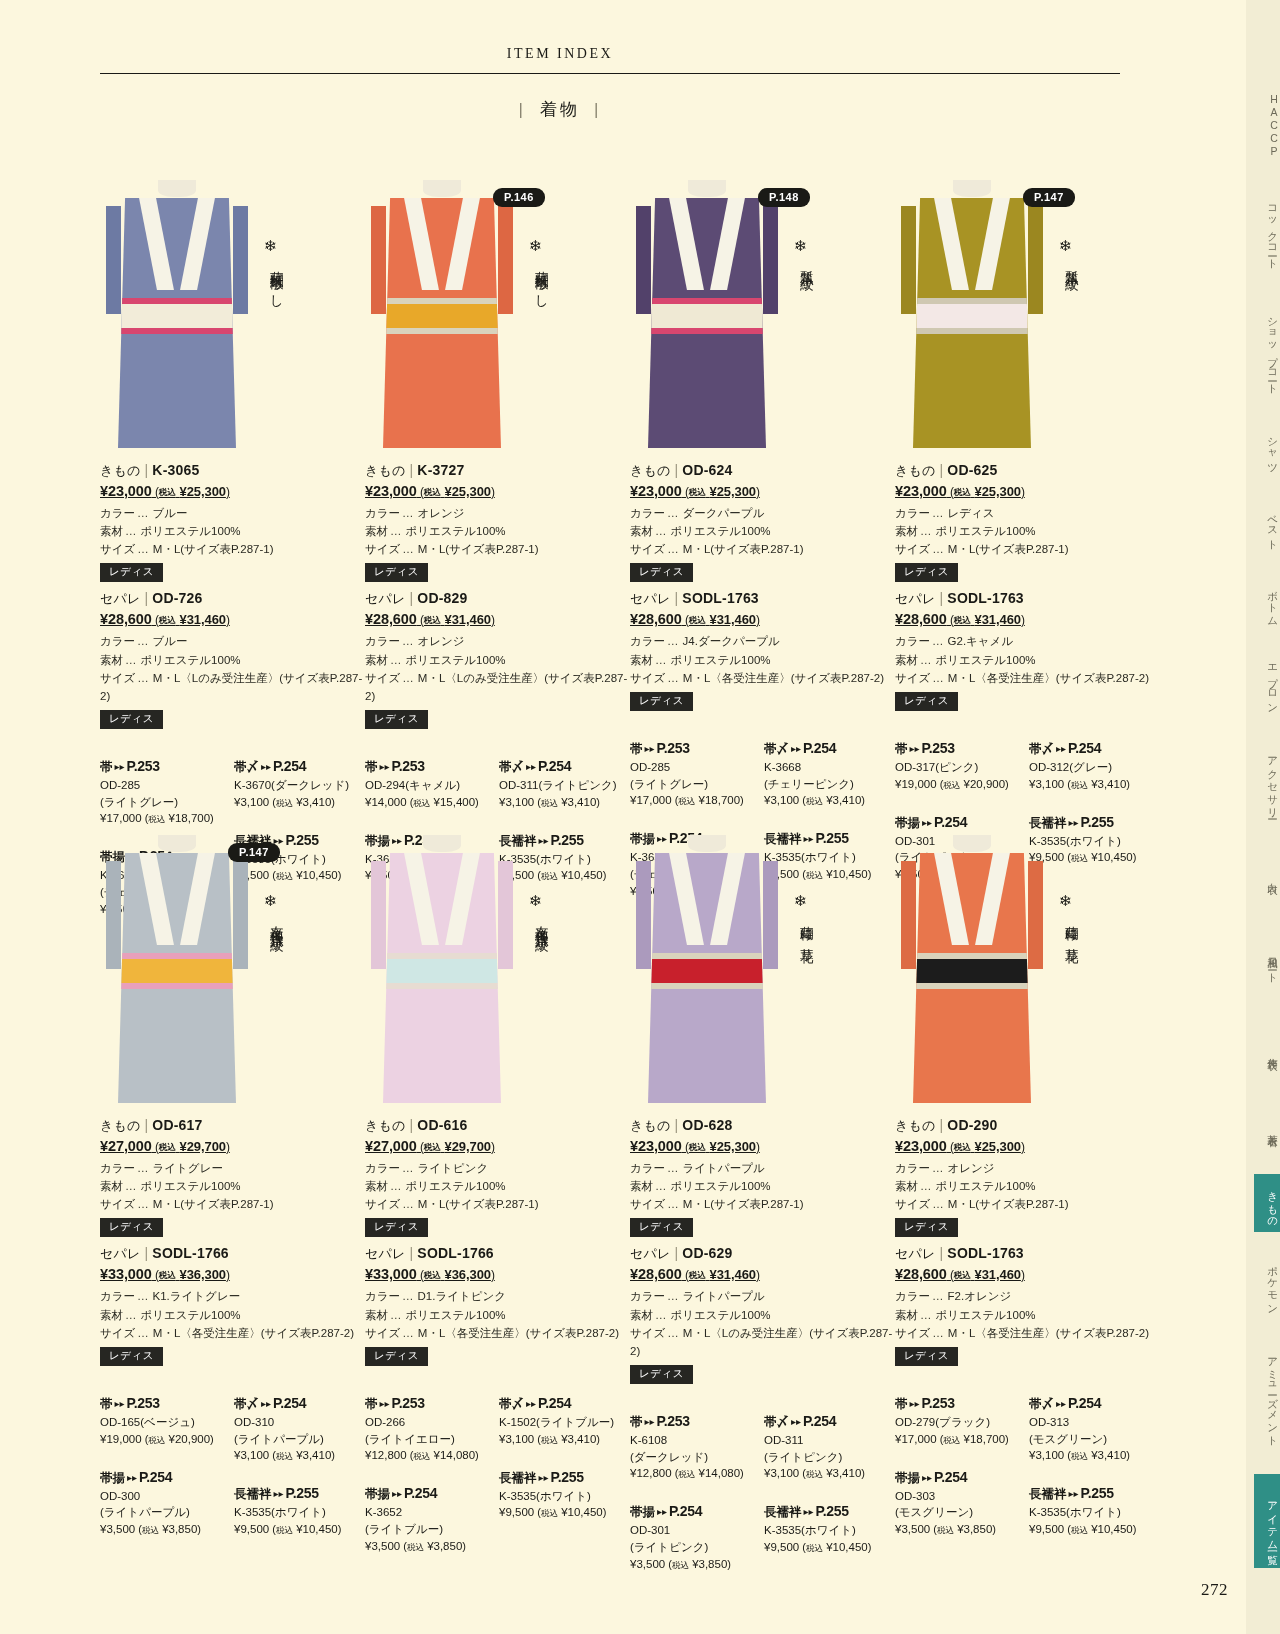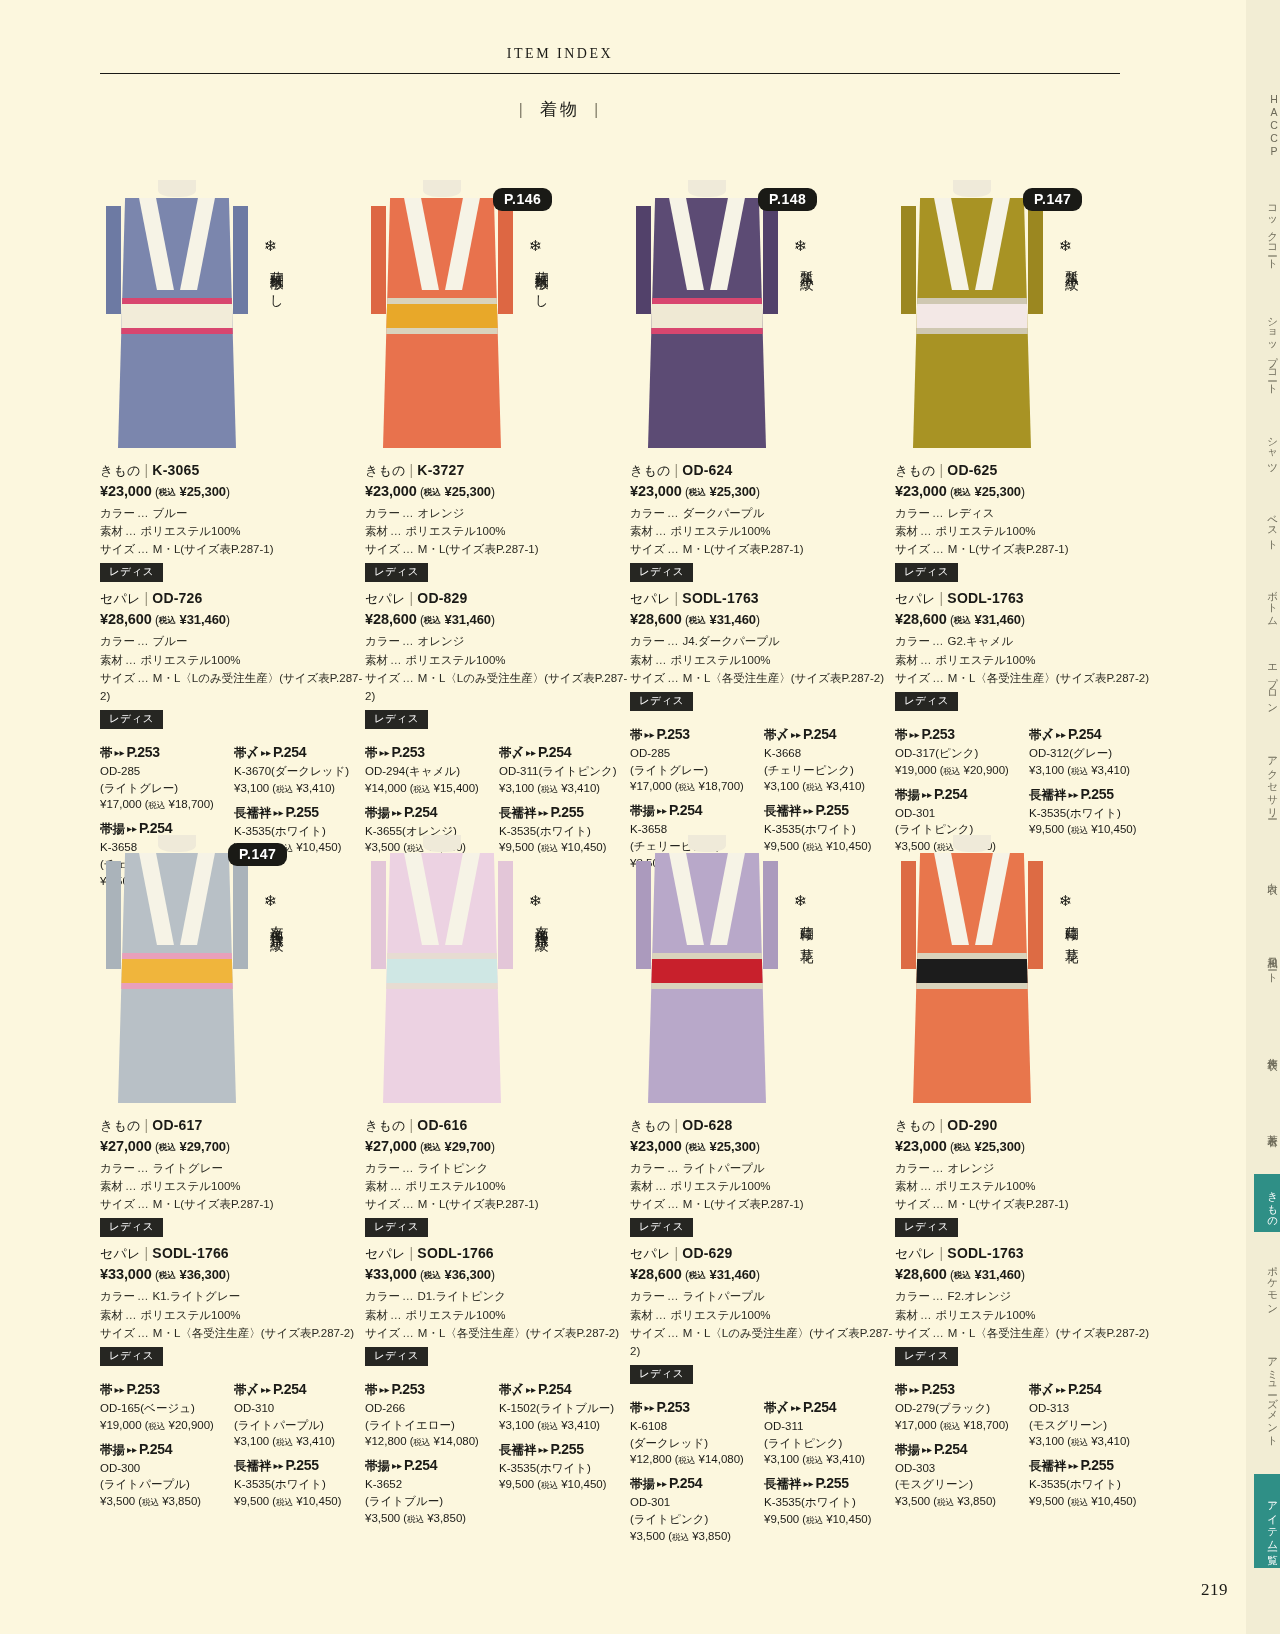--- a/index.html
+++ b/index.html
@@ -76,60 +76,60 @@
   .k-obiC { position:absolute; left:0; top:30px; width:118px; height:6px; }
   .k-sleeveL, .k-sleeveR {
     position:absolute; top:26px; width:15px; height:108px;
   }
   .k-sleeveL { left:-12px; }
   .k-sleeveR { right:-12px; }
 
   .fig-meta { position:absolute; left:150px; top:30px; width:112px; }
   .page-badge {
     display:inline-block; background:#1a1a16; color:#fff;
-    font-size:14px; font-weight:bold; letter-spacing:.5px;
+    font-size:11px; font-weight:bold; letter-spacing:.5px;
     padding:3px 11px 4px; border-radius:9px;
     position:absolute; top:-22px; left:-22px; white-space:nowrap;
   }
   .flower-icon {
     position:absolute; left:14px; top:28px;
     width:18px; height:18px; color:#1a1a16; font-size:15px; line-height:1;
   }
   .fig-name {
     position:absolute; left:16px; top:50px;
     writing-mode:vertical-rl; text-orientation:upright;
     font-size:13.5px; letter-spacing:2px; line-height:1.5;
     color:#1a1a16; height:200px;
   }
 
   
   .prod { margin-top:2px; }
   .prod-title { font-size:14px; font-weight:bold; letter-spacing:.2px; margin-bottom:3px; }
   .prod-title .jp { font-weight:normal; font-size:13px; }
   .prod-title .sep { color:#9a957e; font-weight:normal; padding:0 4px; }
-  .prod-price { font-size:14.5px; font-weight:bold; margin-bottom:5px; letter-spacing:-.1px; }
+  .prod-price { font-size:14.5px; font-weight:bold; margin-bottom:5px; letter-spacing:-.1px;text-decoration:underline; }
   .prod-price .paren { font-weight:normal; font-size:12px; color:#1a1a16; }
   .prod-price .tax { font-size:8.5px; vertical-align:1px; }
   .prod-price .incl { font-weight:bold; font-size:13px; }
   .spec { font-size:11.5px; line-height:1.58; color:#2a2a22; }
   .spec .lbl { display:inline-block; }
   .spec .dots { color:#3a3a30; padding:0 4px 0 2px; }
   .badge-ladies {
     display:inline-block; background:#262622; color:#fff;
     font-size:10.5px; padding:2px 9px 3px; margin:5px 0 6px;
     letter-spacing:.5px;
   }
 
   
   .acc-grid { position:relative; margin-top:2px; }
   .acc-col { position:absolute; top:0; width:128px; }
   .acc-col.left { left:0; }
   .acc-col.right { left:134px; }
   .acc-head {
-    font-size:13.5px; font-weight:bold; margin-top:7px; margin-bottom:1px;
+    font-size:13.5px; font-weight:bold; margin-top:21px; margin-bottom:1px;
     letter-spacing:0px; white-space:nowrap;
   }
   .acc-head .jp { font-size:12.5px; }
   .acc-head .arrow { font-size:10px; padding:0 2px; vertical-align:1px; }
   .acc-head .pg { font-size:14px; letter-spacing:-.3px; }
   .acc-line { font-size:11.5px; line-height:1.45; white-space:nowrap; }
   .acc-line .tax { font-size:8.5px; }
   .acc-line .paren { font-size:11px; }
 
   
@@ -734,13 +734,13 @@
     <div class="rail-tab" style="top: 847px; height: 58px;">白衣</div>
     <div class="rail-tab" style="top: 923px; height: 81px;">和風コート</div>
     <div class="rail-tab" style="top: 1022px; height: 58px;">作務衣</div>
     <div class="rail-tab" style="top: 1098px; height: 58px;">茶衣着</div>
     <div class="rail-tab active" style="top: 1174px; height: 58px;">きもの</div>
     <div class="rail-tab" style="top: 1250px; height: 68px;">ポケモン</div>
     <div class="rail-tab" style="top: 1336px; height: 120px;">アミューズメント</div>
     <div class="rail-tab active" style="top: 1474px; height: 94px;">アイテム一覧</div>
   </div>
 
-<div id="page-number">219</div>
+<div id="page-number">272</div>
 
 </body></html>

